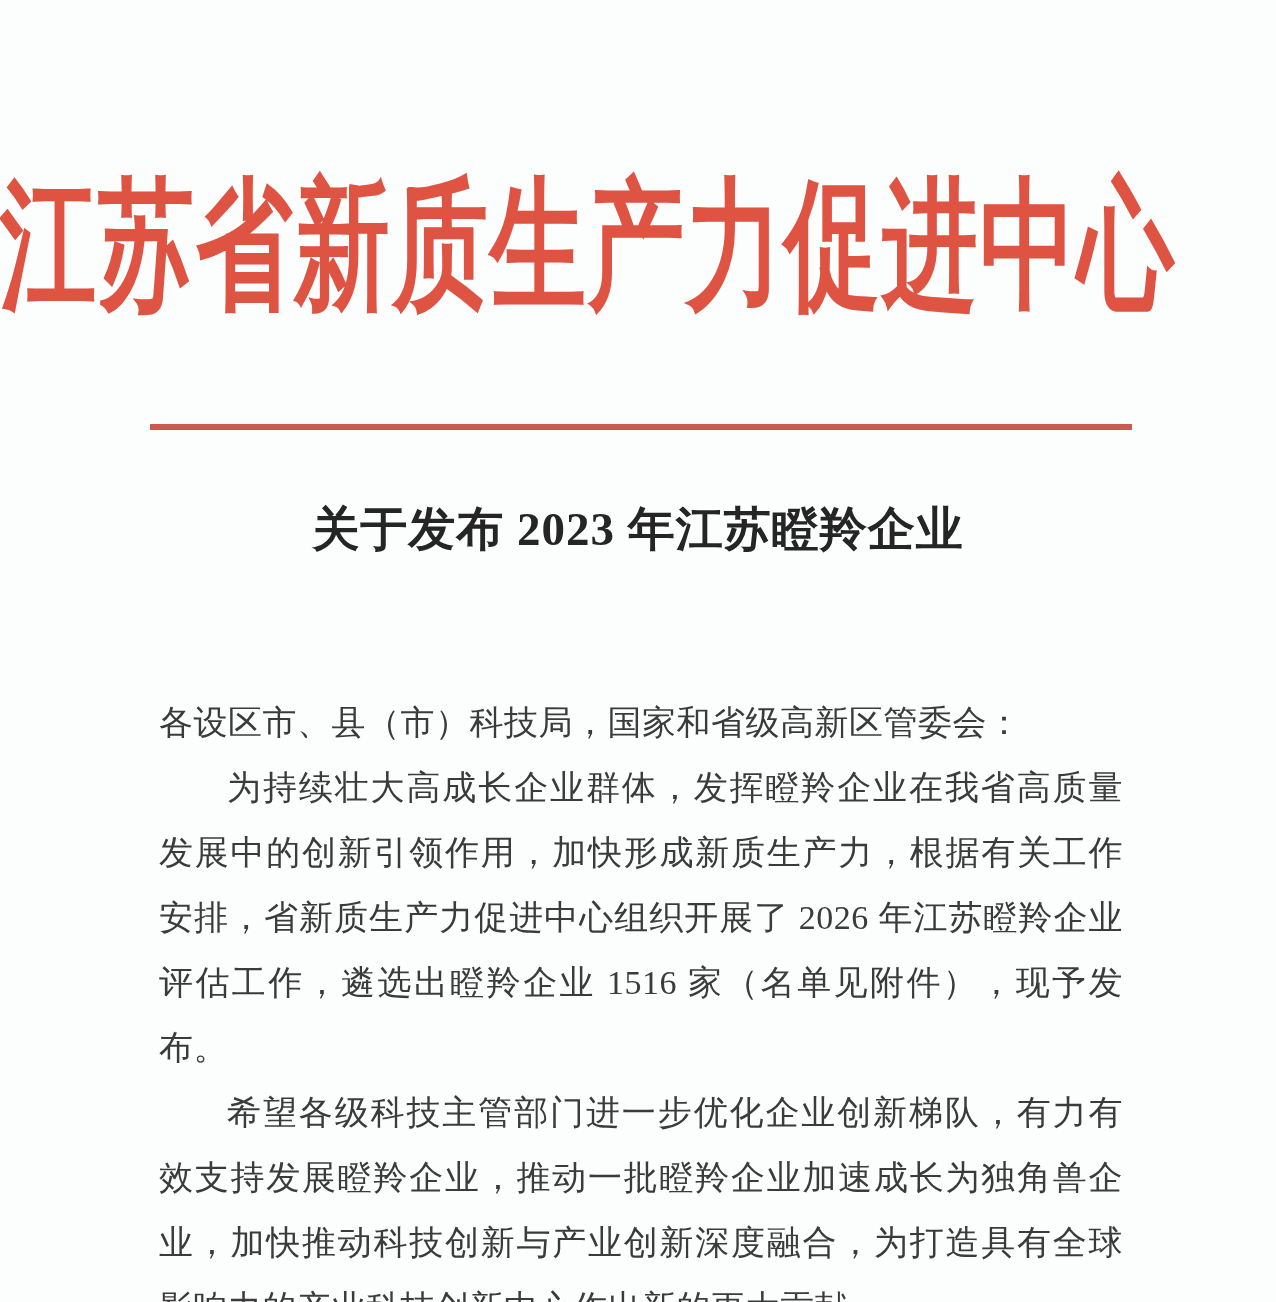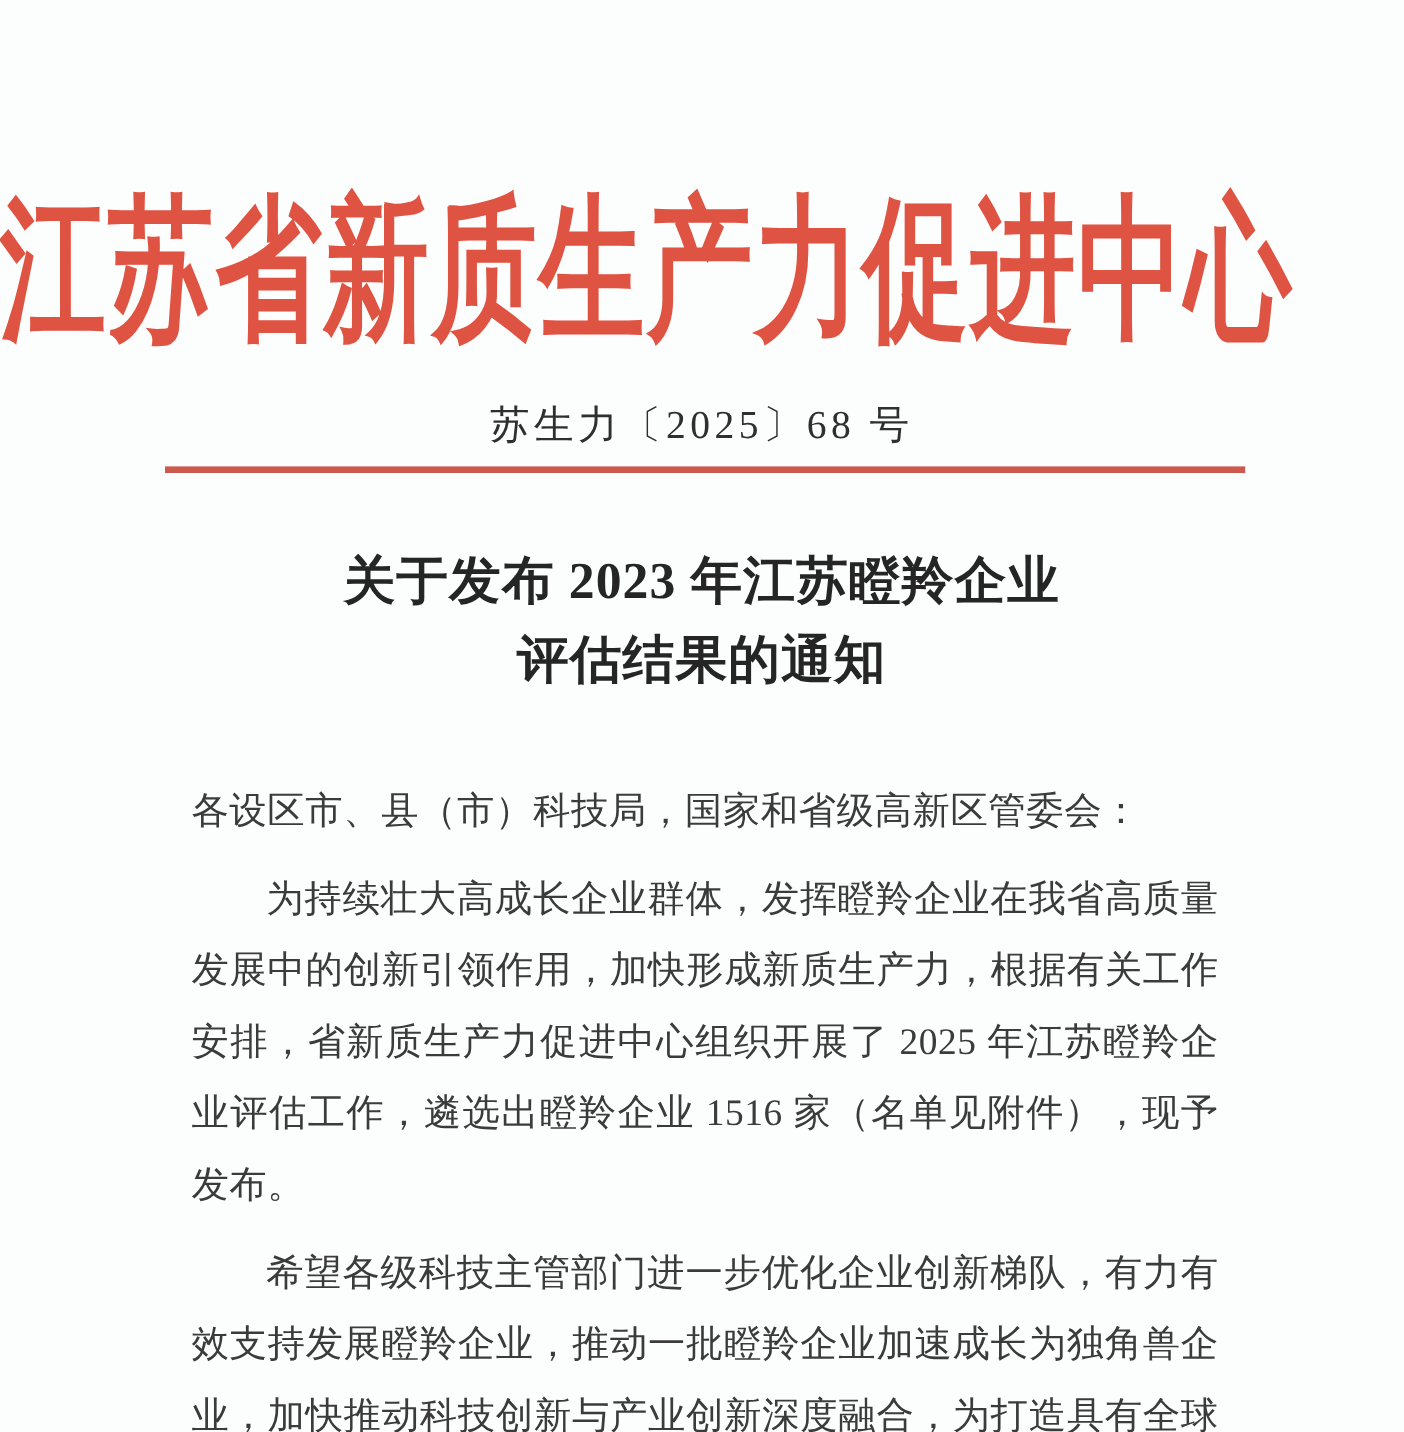--- a/index.html
+++ b/index.html
@@ -74,40 +74,38 @@
     position: absolute;
     top: 690px;
     left: 159px;
     width: 964px;
     font-size: 34px;
     line-height: 65px;
     text-align: justify;
     color: var(--body-ink);
     letter-spacing: 0.5px;
   }
-  .body-text p { margin: 15px; }
+  .body-text p { margin: 0; }
   .body-text p.indent { text-indent: 2em; }
 </style>
 </head>
 <body>
 
 <div class="page">
 
   <div class="org-name">
     <span class="stretch">江苏省新质生产力促进中心</span>
   </div>
 
-  <div class="doc-number">苏生力〔2025〕68 号</div>
 
   <div class="red-line"></div>
 
   <div class="doc-title">
     <div>关于发布 2023 年江苏瞪羚企业</div>
-    <div>评估结果的通知</div>
   </div>
 
   <div class="body-text">
     <p>各设区市、县（市）科技局，国家和省级高新区管委会：</p>
-    <p class="indent">为持续壮大高成长企业群体，发挥瞪羚企业在我省高质量发展中的创新引领作用，加快形成新质生产力，根据有关工作安排，省新质生产力促进中心组织开展了 2025 年江苏瞪羚企业评估工作，遴选出瞪羚企业 1516 家（名单见附件），现予发布。</p>
+    <p class="indent">为持续壮大高成长企业群体，发挥瞪羚企业在我省高质量发展中的创新引领作用，加快形成新质生产力，根据有关工作安排，省新质生产力促进中心组织开展了 2026 年江苏瞪羚企业评估工作，遴选出瞪羚企业 1516 家（名单见附件），现予发布。</p>
     <p class="indent">希望各级科技主管部门进一步优化企业创新梯队，有力有效支持发展瞪羚企业，推动一批瞪羚企业加速成长为独角兽企业，加快推动科技创新与产业创新深度融合，为打造具有全球影响力的产业科技创新中心作出新的更大贡献。</p>
   </div>
 
 </div>
 
 </body></html>

